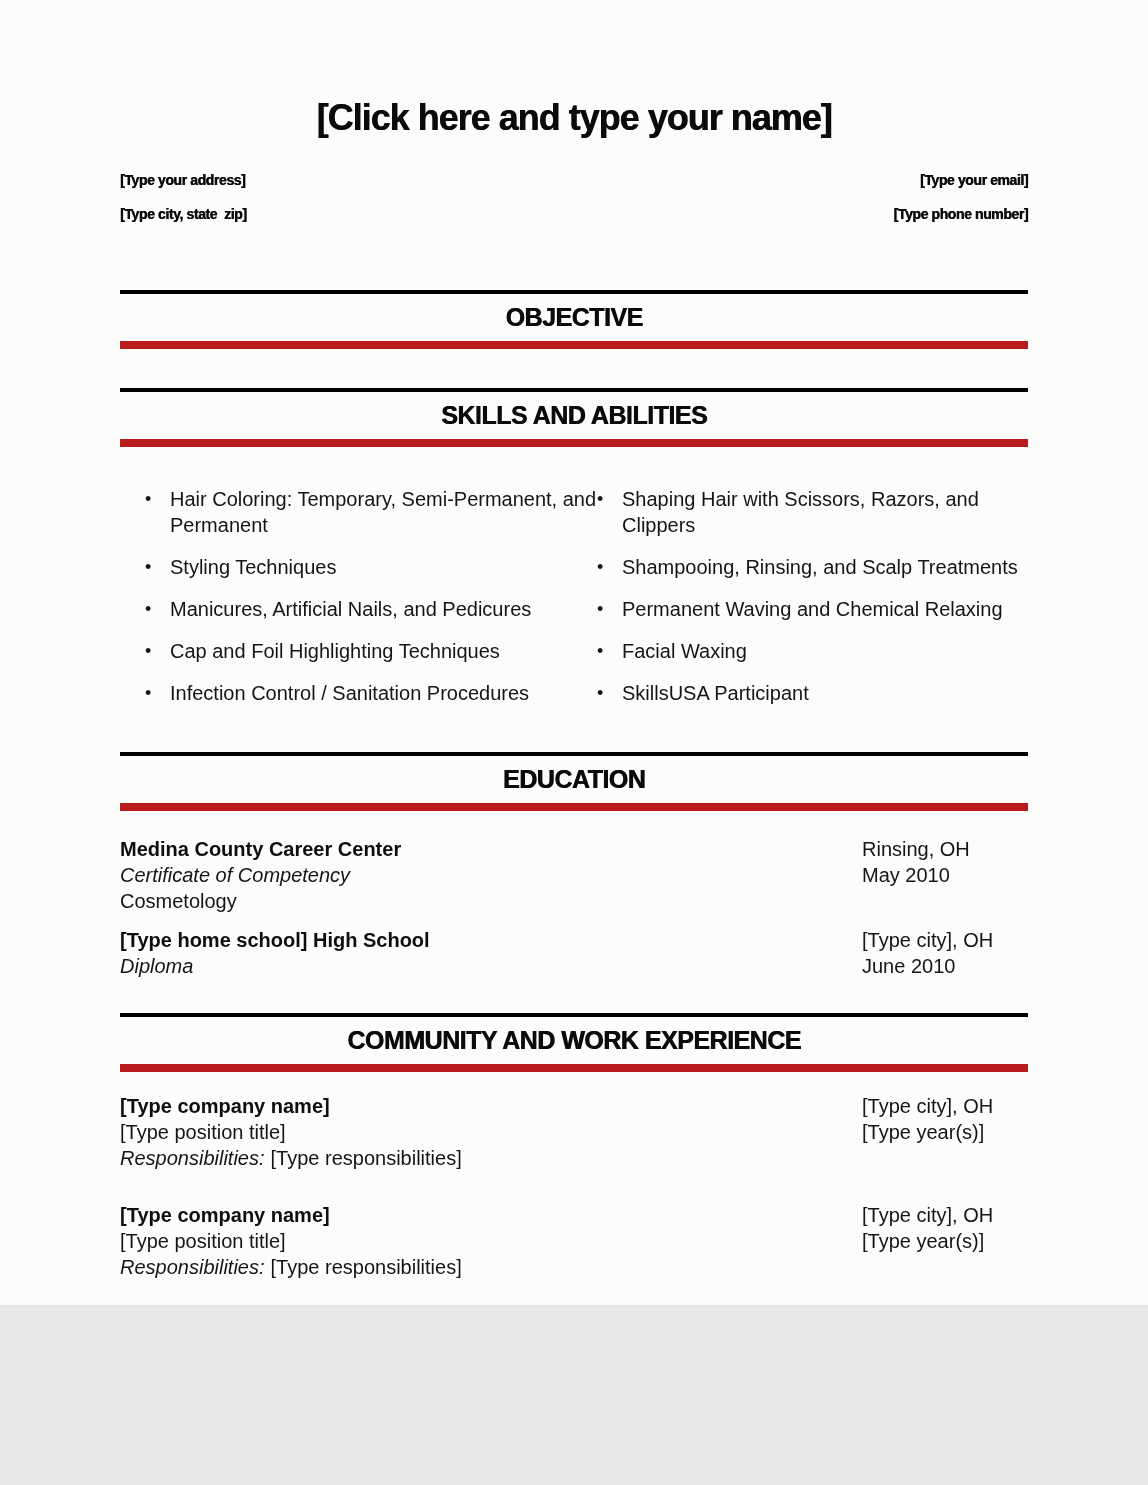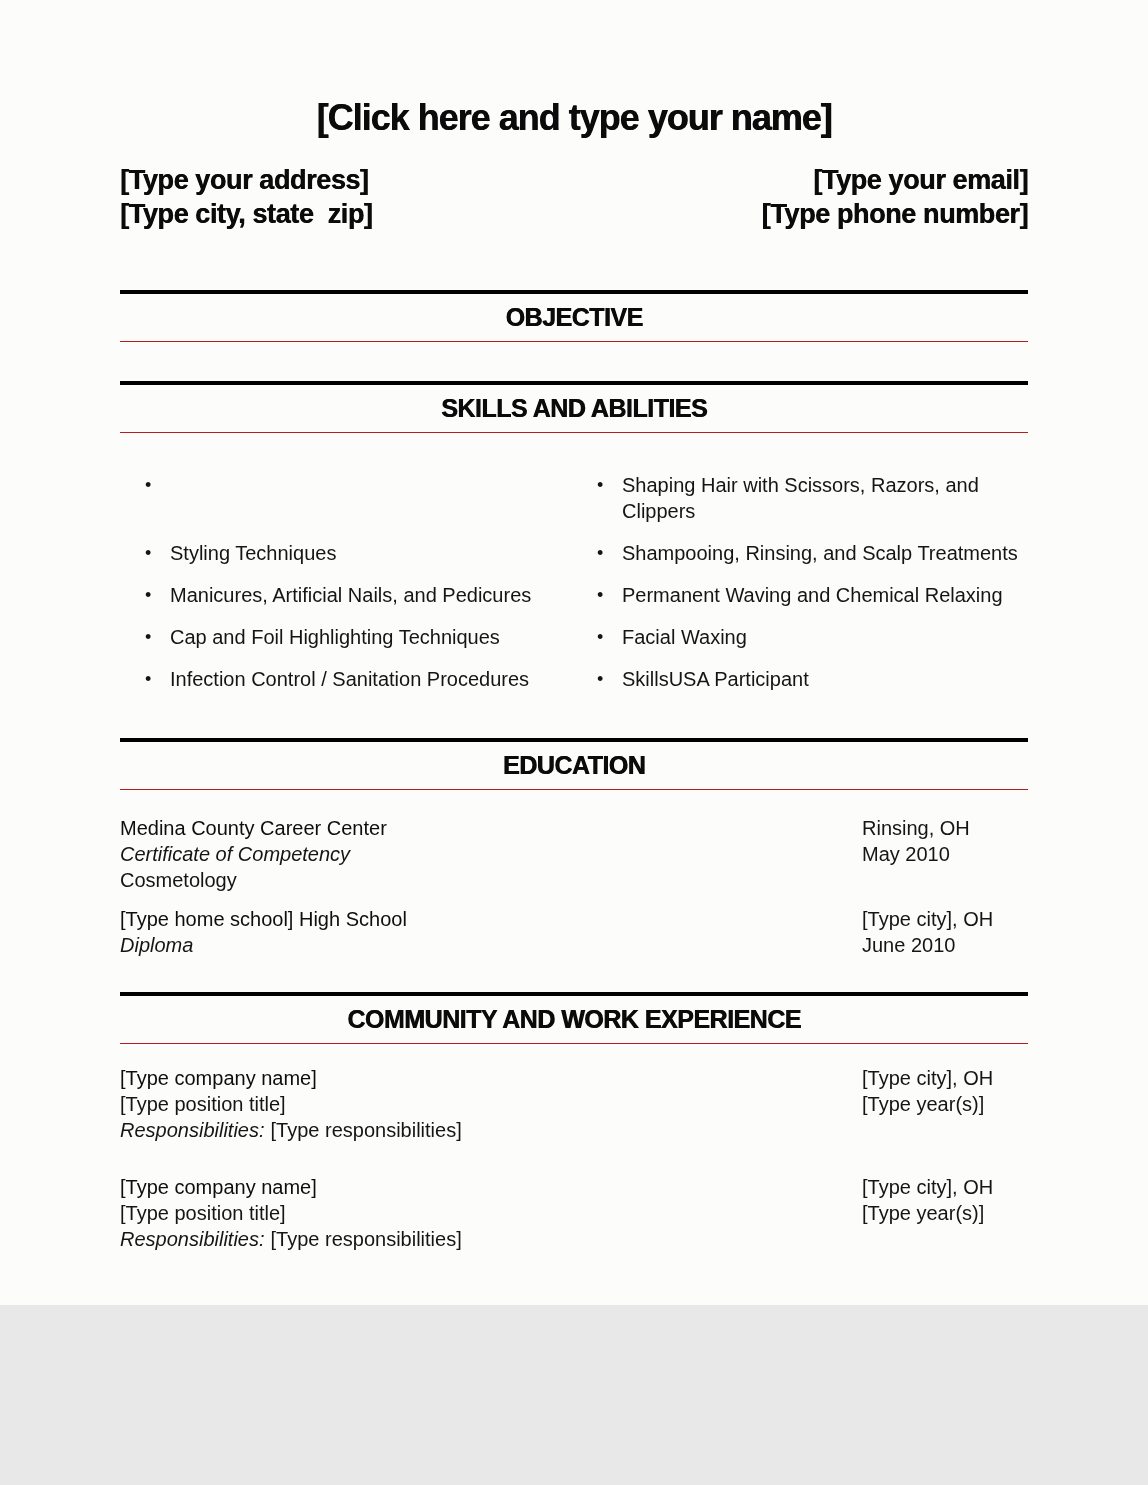--- a/index.html
+++ b/index.html
@@ -23,33 +23,33 @@
     line-height: 44px;
     font-weight: 800;
     letter-spacing: -1px;
     color: #0b0b0b;
     text-shadow: 0.6px 0 0 #0b0b0b;
   }
   .contact { display: flex; justify-content: space-between; }
   .contact-col { display: flex; flex-direction: column; }
   .contact-col.right { text-align: right; }
   .contact-line {
-    font-size: 27px;
+    font-size: 14px;
     line-height: 34px;
     font-weight: 800;
     letter-spacing: -0.4px;
     color: #0b0b0b;
     text-shadow: 0.5px 0 0 #0b0b0b;
     white-space: pre-wrap;
   }
 
   
   .band {
     border-top: 4px solid #000;
-    border-bottom: 1px solid #b91c1c;
+    border-bottom: 8px solid #b91c1c;
     height: 47px;
     display: flex;
     align-items: center;
     justify-content: center;
   }
   .band-title {
     font-size: 25px;
     font-weight: 800;
     letter-spacing: -0.5px;
     color: #0b0b0b;
@@ -73,21 +73,21 @@
   .dot { width: 25px; flex: 0 0 25px; font-size: 18px; line-height: 26px; color: #151515; }
   .skill-text { flex: 1; }
 
   
   .entries-block { }
   .entry {
     display: grid;
     grid-template-columns: 742px 1fr;
   }
   .entry .col { display: flex; flex-direction: column; }
-  .b  { font-weight: 400; color: #0e0e0e; }
+  .b  { font-weight: 700; color: #0e0e0e; }
   .i  { font-style: italic; }
   .edu-block { margin-top: 25px; }
   .edu-entry-2 { margin-top: 13px; }
   .exp-block { margin-top: 21px; }
   .exp-entry-2 { margin-top: 31px; }
   .resp-line .i { margin-right: 6px; }
 
   .mt-band-1 { margin-top: 59px; }
   .mt-band-2 { margin-top: 39px; align-items: center; }
   .mt-band-3 { margin-top: 46px; }
@@ -116,20 +116,21 @@
       <span class="band-title">OBJECTIVE</span>
     </div>
 
     <div class="band mt-band-2">
       <span class="band-title">SKILLS AND ABILITIES</span>
     </div>
 
     <div class="skills-grid body-text">
       <div class="skill-item left">
         <span class="dot">•</span>
+        <span class="skill-text">Hair Coloring: Temporary, Semi-Permanent, and Permanent</span>
       </div>
       <div class="skill-item rightc">
         <span class="dot">•</span>
         <span class="skill-text">Shaping Hair with Scissors, Razors, and Clippers</span>
       </div>
       <div class="skill-item left">
         <span class="dot">•</span>
         <span class="skill-text">Styling Techniques</span>
       </div>
       <div class="skill-item rightc">

